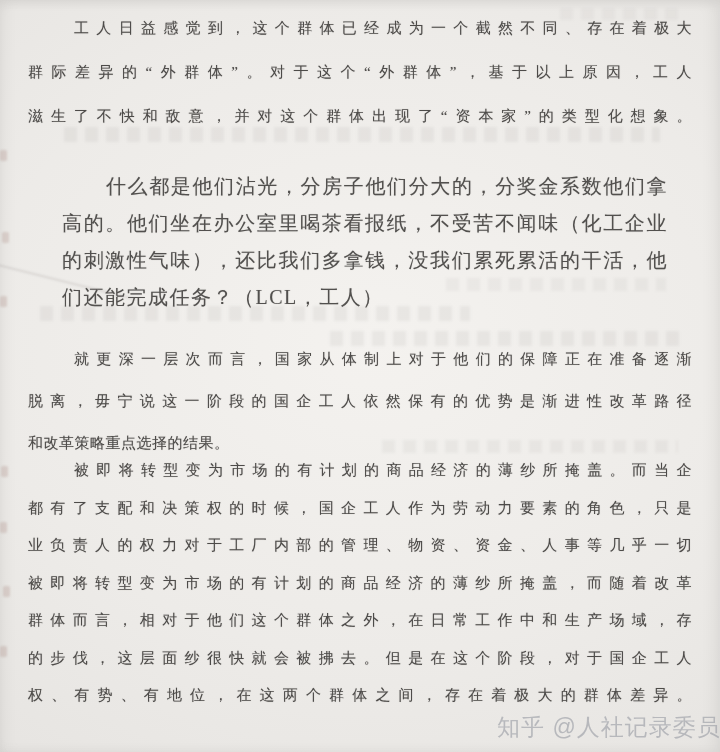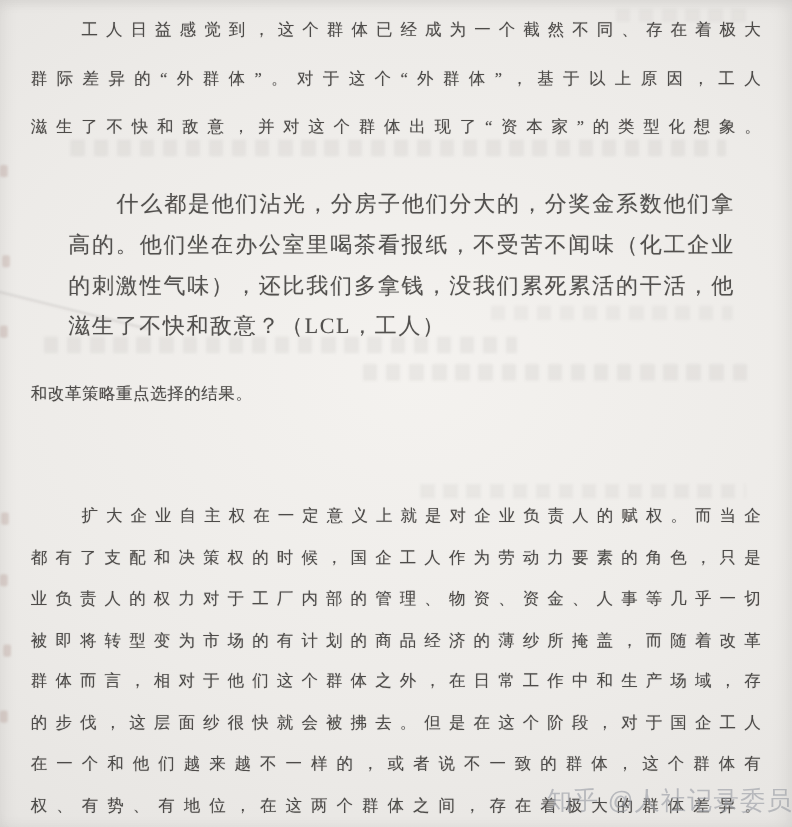--- a/index.html
+++ b/index.html
@@ -73,35 +73,36 @@
   <div class="para p1">
     <div class="line indent">工人日益感觉到，这个群体已经成为一个截然不同、存在着极大</div>
     <div class="line">群际差异的“外群体”。对于这个“外群体”，基于以上原因，工人</div>
     <div class="line">滋生了不快和敌意，并对这个群体出现了“资本家”的类型化想象。</div>
   </div>
 
   <div class="quote">
     <div class="line indent">什么都是他们沾光，分房子他们分大的，分奖金系数他们拿</div>
     <div class="line">高的。他们坐在办公室里喝茶看报纸，不受苦不闻味（化工企业</div>
     <div class="line">的刺激性气味），还比我们多拿钱，没我们累死累活的干活，他</div>
-    <div class="line short">滋生了不快和敌意？（LCL，工人）</div>
+    <div class="line short">们还能完成任务？（LCL，工人）</div>
   </div>
 
   <div class="para p2">
+    <div class="line indent">就更深一层次而言，国家从体制上对于他们的保障正在准备逐渐</div>
+    <div class="line">脱离，毋宁说这一阶段的国企工人依然保有的优势是渐进性改革路径</div>
     <div class="line short">和改革策略重点选择的结果。</div>
   </div>
 
   <div class="para p3">
-    <div class="line indent">扩大企业自主权在一定意义上就是对企业负责人的赋权。而当企</div>
+    <div class="line indent">被即将转型变为市场的有计划的商品经济的薄纱所掩盖。而当企</div>
     <div class="line">都有了支配和决策权的时候，国企工人作为劳动力要素的角色，只是</div>
     <div class="line">业负责人的权力对于工厂内部的管理、物资、资金、人事等几乎一切</div>
     <div class="line">被即将转型变为市场的有计划的商品经济的薄纱所掩盖，而随着改革</div>
     <div class="line">群体而言，相对于他们这个群体之外，在日常工作中和生产场域，存</div>
     <div class="line">的步伐，这层面纱很快就会被拂去。但是在这个阶段，对于国企工人</div>
-    <div class="line">在一个和他们越来越不一样的，或者说不一致的群体，这个群体有</div>
     <div class="line">权、有势、有地位，在这两个群体之间，存在着极大的群体差异。</div>
   </div>
 
   <div class="ghost g1"></div>
   <div class="ghost g2"></div>
   <div class="ghost g3"></div>
   <div class="ghost g4"></div>
   <div class="ghost g5"></div>
   <div class="ghost g6"></div>
   <div class="crease"></div>

